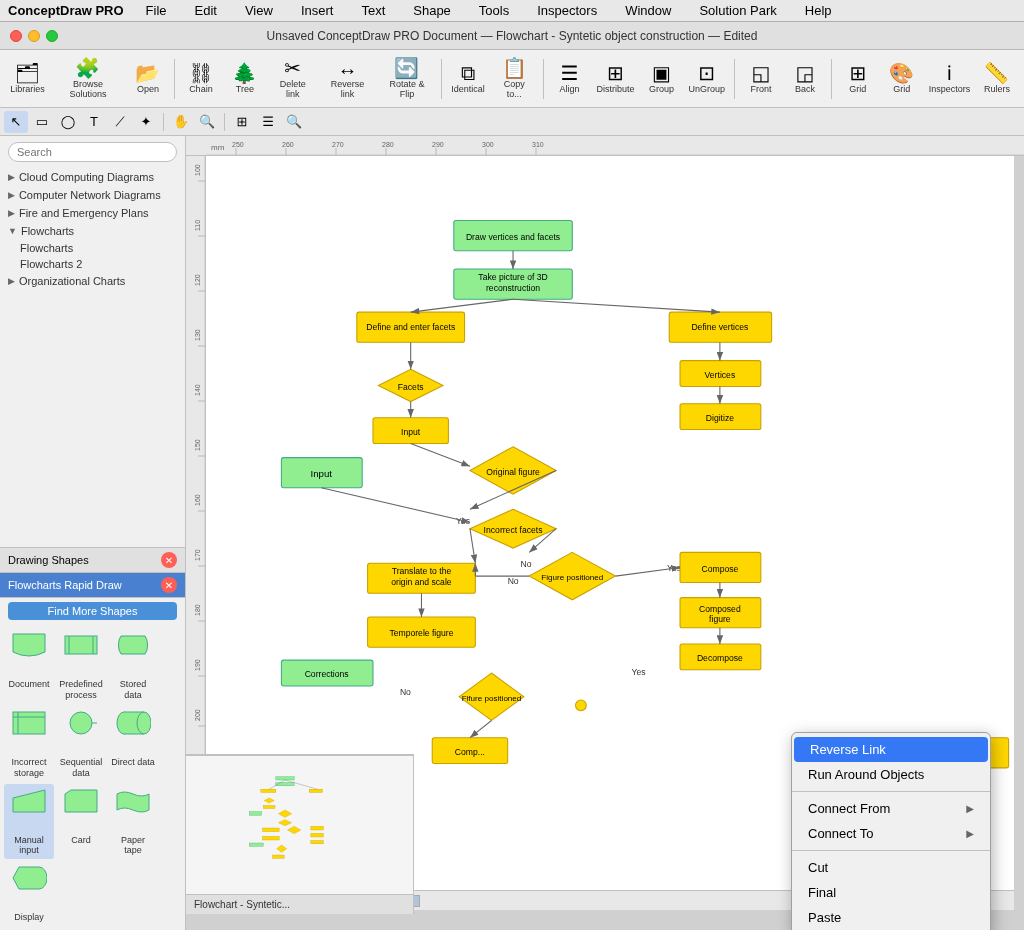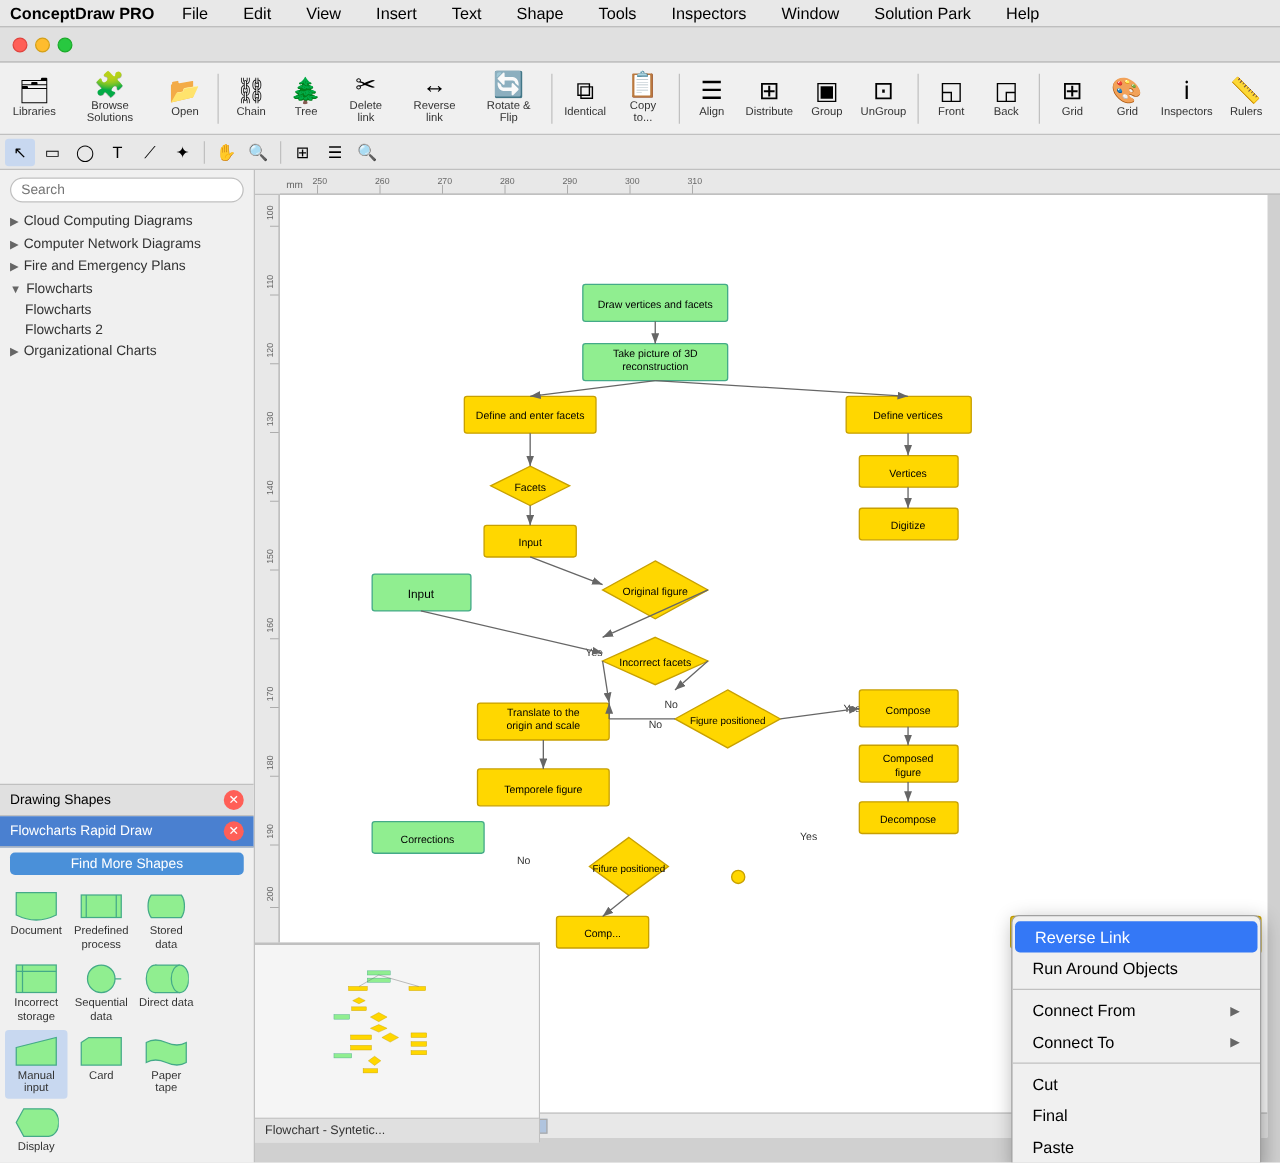--- a/index.html
+++ b/index.html
@@ -29,37 +29,37 @@
     
     #tools-bar { background: #e8e8e8; border-bottom: 1px solid #c0c0c0; height: 28px; display: flex; align-items: center; padding: 0 4px; gap: 2px; }
     .tool-btn { width: 24px; height: 22px; display: flex; align-items: center; justify-content: center; cursor: pointer; border-radius: 3px; font-size: 13px; }
     .tool-btn.active { background: #c8d8f0; }
     .tools-sep { width: 1px; background: #c0c0c0; height: 18px; margin: 0 3px; }
 
     
     #main { display: flex; height: calc(930px - 22px - 28px - 58px - 28px); }
 
     
-    #sidebar { width: 204px; background: #f0f0f0; border-right: 1px solid #c0c0c0; display: flex; flex-direction: column; overflow: hidden; }
+    #sidebar { width: 186px; background: #f0f0f0; border-right: 1px solid #c0c0c0; display: flex; flex-direction: column; overflow: hidden; }
     #search-box { padding: 6px 8px; }
     #search-box input { width: 100%; padding: 3px 8px; border: 1px solid #c0c0c0; border-radius: 10px; font-size: 11px; background: white; }
     #sidebar-nav { flex: 1; overflow-y: auto; }
     .nav-section { cursor: pointer; }
     .nav-section-header { padding: 3px 8px; font-size: 11px; color: #333; display: flex; align-items: center; gap: 4px; }
     .nav-section-header .arrow { font-size: 9px; color: #666; }
     .nav-sub-item { padding: 2px 20px; font-size: 11px; color: #333; cursor: pointer; }
 
     
     #shape-panels { border-top: 1px solid #c0c0c0; }
     .shape-panel-header { padding: 4px 8px; font-size: 11px; background: #e0e0e0; border-bottom: 1px solid #c0c0c0; display: flex; align-items: center; justify-content: space-between; cursor: pointer; }
     .shape-panel-close { cursor: pointer; color: #666; font-size: 13px; width: 16px; height: 16px; display: flex; align-items: center; justify-content: center; border-radius: 50%; background: #ff5f57; color: white; font-size: 10px; }
     .find-more { background: #4a90d9; color: white; border-radius: 4px; padding: 3px 8px; font-size: 11px; cursor: pointer; margin: 4px 8px; display: block; text-align: center; }
 
     .shapes-grid { display: flex; flex-wrap: wrap; padding: 4px; gap: 2px; overflow-y: auto; max-height: 340px; }
-    .shape-item { display: flex; flex-direction: column; align-items: center; width: 50px; cursor: pointer; padding: 3px; border-radius: 3px; }
+    .shape-item { display: flex; flex-direction: column; align-items: center; width: 50px; cursor: pointer; padding: 3px; border-radius: 3px; gap: 20px; }
     .shape-item.active { background: #c8d8f0; }
     .shape-preview { width: 38px; height: 28px; display: flex; align-items: center; justify-content: center; }
     .shape-label { font-size: 9px; color: #333; text-align: center; line-height: 1.2; }
 
     
     #canvas-area { flex: 1; position: relative; background: #d0d0d0; overflow: hidden; }
     #ruler-top { height: 20px; background: #e8e8e8; border-bottom: 1px solid #c0c0c0; display: flex; align-items: flex-end; padding-bottom: 2px; overflow: hidden; font-size: 9px; color: #666; position: relative; }
     #ruler-left { width: 20px; background: #e8e8e8; border-right: 1px solid #c0c0c0; position: absolute; top: 20px; bottom: 20px; left: 0; display: flex; flex-direction: column; overflow: hidden; font-size: 9px; color: #666; }
     #canvas { position: absolute; top: 20px; left: 20px; right: 10px; bottom: 20px; background: white; overflow: hidden; }
     
@@ -100,20 +100,21 @@
   <span class="menu-item">Solution Park</span>
   <span class="menu-item">Help</span>
 </div>
 
 <div id="title-bar">
   <div class="traffic-lights">
     <div class="traffic-light tl-red"></div>
     <div class="traffic-light tl-yellow"></div>
     <div class="traffic-light tl-green"></div>
   </div>
+  <span class="title">Unsaved ConceptDraw PRO Document — Flowchart - Syntetic object construction — Edited</span>
 </div>
 
 <div id="toolbar">
   <div class="toolbar-btn">
     <span class="tb-icon">🗂</span>
     <span class="tb-label">Libraries</span>
   </div>
   <div class="toolbar-btn">
     <span class="tb-icon">🧩</span>
     <span class="tb-label">Browse Solutions</span>

